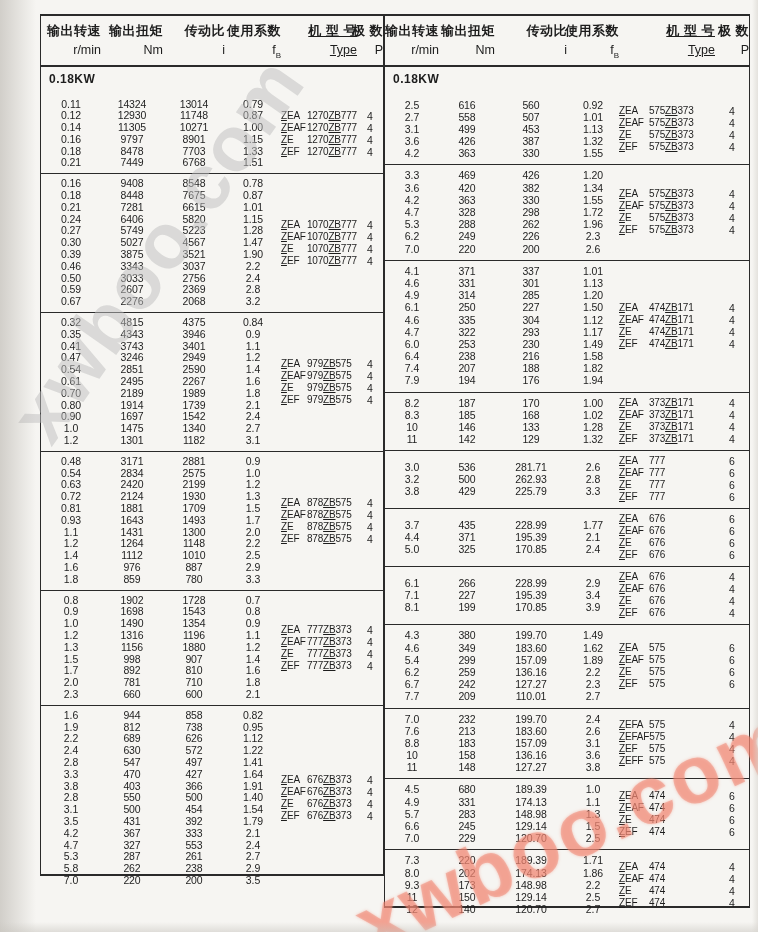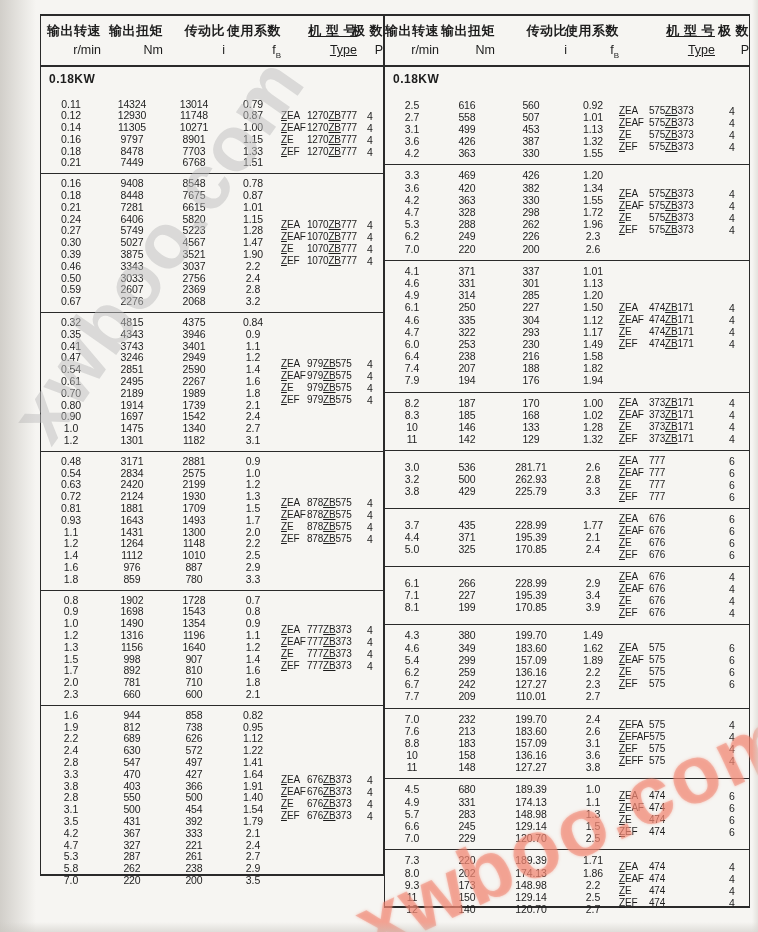--- a/index.html
+++ b/index.html
@@ -450,21 +450,21 @@
             </div>
             <div class="data-row">
               <span class="c c0">1.2</span>
               <span class="c c1">1316</span>
               <span class="c c2">1196</span>
               <span class="c c3">1.1</span>
             </div>
             <div class="data-row">
               <span class="c c0">1.3</span>
               <span class="c c1">1156</span>
-              <span class="c c2">1640</span>
+              <span class="c c2">1880</span>
               <span class="c c3">1.2</span>
             </div>
             <div class="data-row">
               <span class="c c0">1.5</span>
               <span class="c c1">998</span>
               <span class="c c2">907</span>
               <span class="c c3">1.4</span>
             </div>
             <div class="data-row">
               <span class="c c0">1.7</span>
@@ -568,21 +568,21 @@
             </div>
             <div class="data-row">
               <span class="c c0">4.2</span>
               <span class="c c1">367</span>
               <span class="c c2">333</span>
               <span class="c c3">2.1</span>
             </div>
             <div class="data-row">
               <span class="c c0">4.7</span>
               <span class="c c1">327</span>
-              <span class="c c2">221</span>
+              <span class="c c2">553</span>
               <span class="c c3">2.4</span>
             </div>
             <div class="data-row">
               <span class="c c0">5.3</span>
               <span class="c c1">287</span>
               <span class="c c2">261</span>
               <span class="c c3">2.7</span>
             </div>
             <div class="data-row">
               <span class="c c0">5.8</span>

